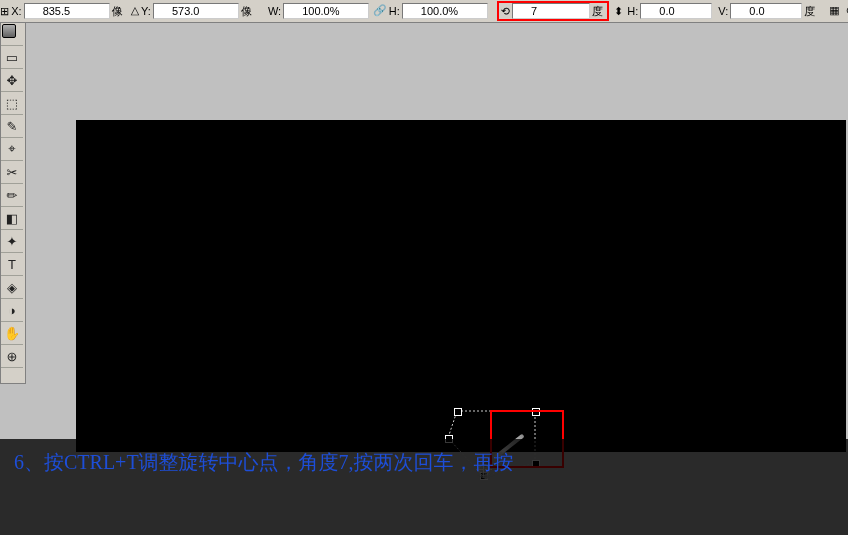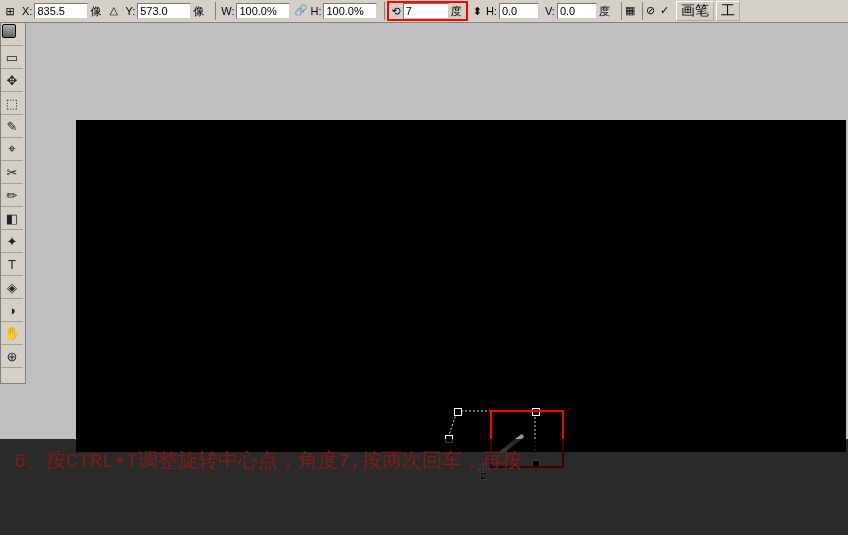--- a/index.html
+++ b/index.html
@@ -1,19 +1,19 @@
 <!DOCTYPE html>
 <html><head>
 <meta charset="utf-8">
 <style>
 html,body{margin:0;padding:0;width:848px;height:535px;overflow:hidden;font-family:Arial,"SimSun",sans-serif;background:#c0c0c0}
 .options-bar{height:22px;background:#d4d0c8;border-bottom:1px solid #808080;display:flex;align-items:center;font-size:11px;position:relative;z-index:5}
 .opt-field{display:flex;align-items:center;margin-right:4px}
 .opt-label{color:#000;padding:0 2px}
-.opt-input{background:#fff;border:1px inset #ccc;height:14px;width:48px;padding:0 2px;font-size:11px}
+.opt-input{background:#fff;border:1px inset #ccc;height:14px;width:48px;padding:0 18px;font-size:11px}
 .opt-unit{padding:0 4px 0 2px}
 .opt-sep{width:1px;height:18px;background:#808080;margin:0 3px}
 .ref-icon{width:20px;height:18px;display:flex;align-items:center;justify-content:center}
 .highlight-red{outline:2px solid #f00;outline-offset:-1px}
 .watermark{position:absolute;top:3px;right:8px;font-size:11px;color:#888}
 .btn{background:#d4d0c8;border:1px outset #fff;height:18px;padding:0 4px;font-size:14px;margin-left:2px;display:flex;align-items:center}
 .toolbox{position:absolute;left:0;top:22px;width:24px;height:360px;background:#d4d0c8;border:1px solid #808080;display:flex;flex-direction:column}
 .swatch{width:22px;height:22px;border-bottom:1px solid #a0a098;position:relative}
 .sw-fg{position:absolute;width:12px;height:12px;background:linear-gradient(to bottom,#b0b0b0,#606060);border:1px solid #000;left:1px;top:1px;border-radius:2px}
 .tool{width:22px;height:22px;display:flex;align-items:center;justify-content:center;border-bottom:1px solid #a0a098;font-size:13px;color:#222}
@@ -21,21 +21,21 @@
 .canvas{position:absolute;left:48px;top:84px;width:770px;height:332px;background:#000}
 .transform-box{position:absolute;left:412px;top:372px;width:110px;height:72px}
 .handle{position:absolute;width:6px;height:6px;background:#000;border:1px solid #fff}
 .red-box{position:absolute;border:2px solid #f00}
 .needle{position:absolute;width:50px;height:4px;background:linear-gradient(to right,#888,#fff,#888);transform:rotate(-38deg);transform-origin:left center;border-radius:2px}
 .pivot{position:absolute;width:10px;height:10px;border:1px solid #fff;border-radius:50%}
 .pivot:before{content:"";position:absolute;left:4px;top:-3px;width:1px;height:16px;background:#fff}
 .pivot:after{content:"";position:absolute;top:4px;left:-3px;height:1px;width:16px;background:#fff}
 .rays{position:absolute;left:448px;top:432px;width:20px;height:20px;pointer-events:none}
 .rays span{position:absolute;left:10px;top:10px;width:10px;height:1px;background:#bbb;transform-origin:left center}
-.caption{position:absolute;left:0;right:0;bottom:0;height:80px;background:rgba(0,0,0,0.78);color:#7f1d1d;font-size:20px;padding:8px 14px;line-height:1.5;font-family:Liberation Mono, monospace}
+.caption{position:absolute;left:0;right:0;bottom:0;height:80px;background:rgba(0,0,0,0.78);color:#1d4ed8;font-size:20px;padding:8px 14px;line-height:1.5;font-family:Liberation Serif, serif}
 .mini-icon{display:inline-block;width:14px;height:14px;vertical-align:middle}
 </style>
 </head>
 <body>
 
 <div class="options-bar">
   <span class="ref-icon">⊞</span>
   <div class="opt-field">
     <span class="opt-label">X:</span>
     <input class="opt-input" value="835.5" style="">

